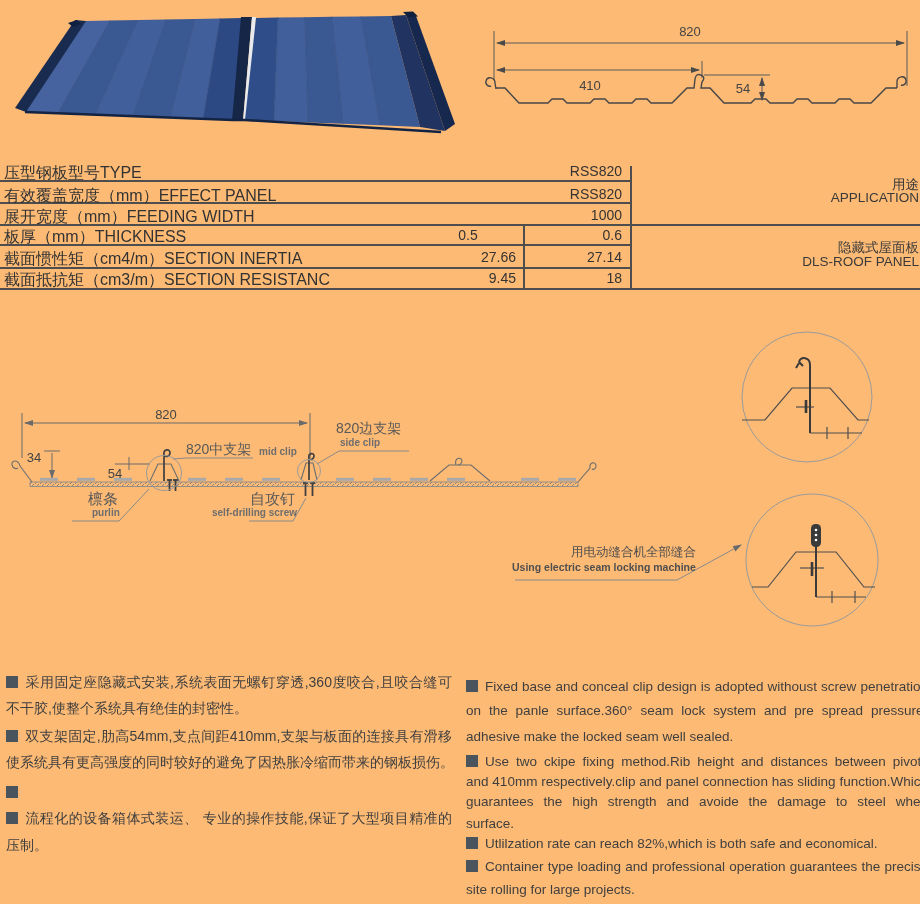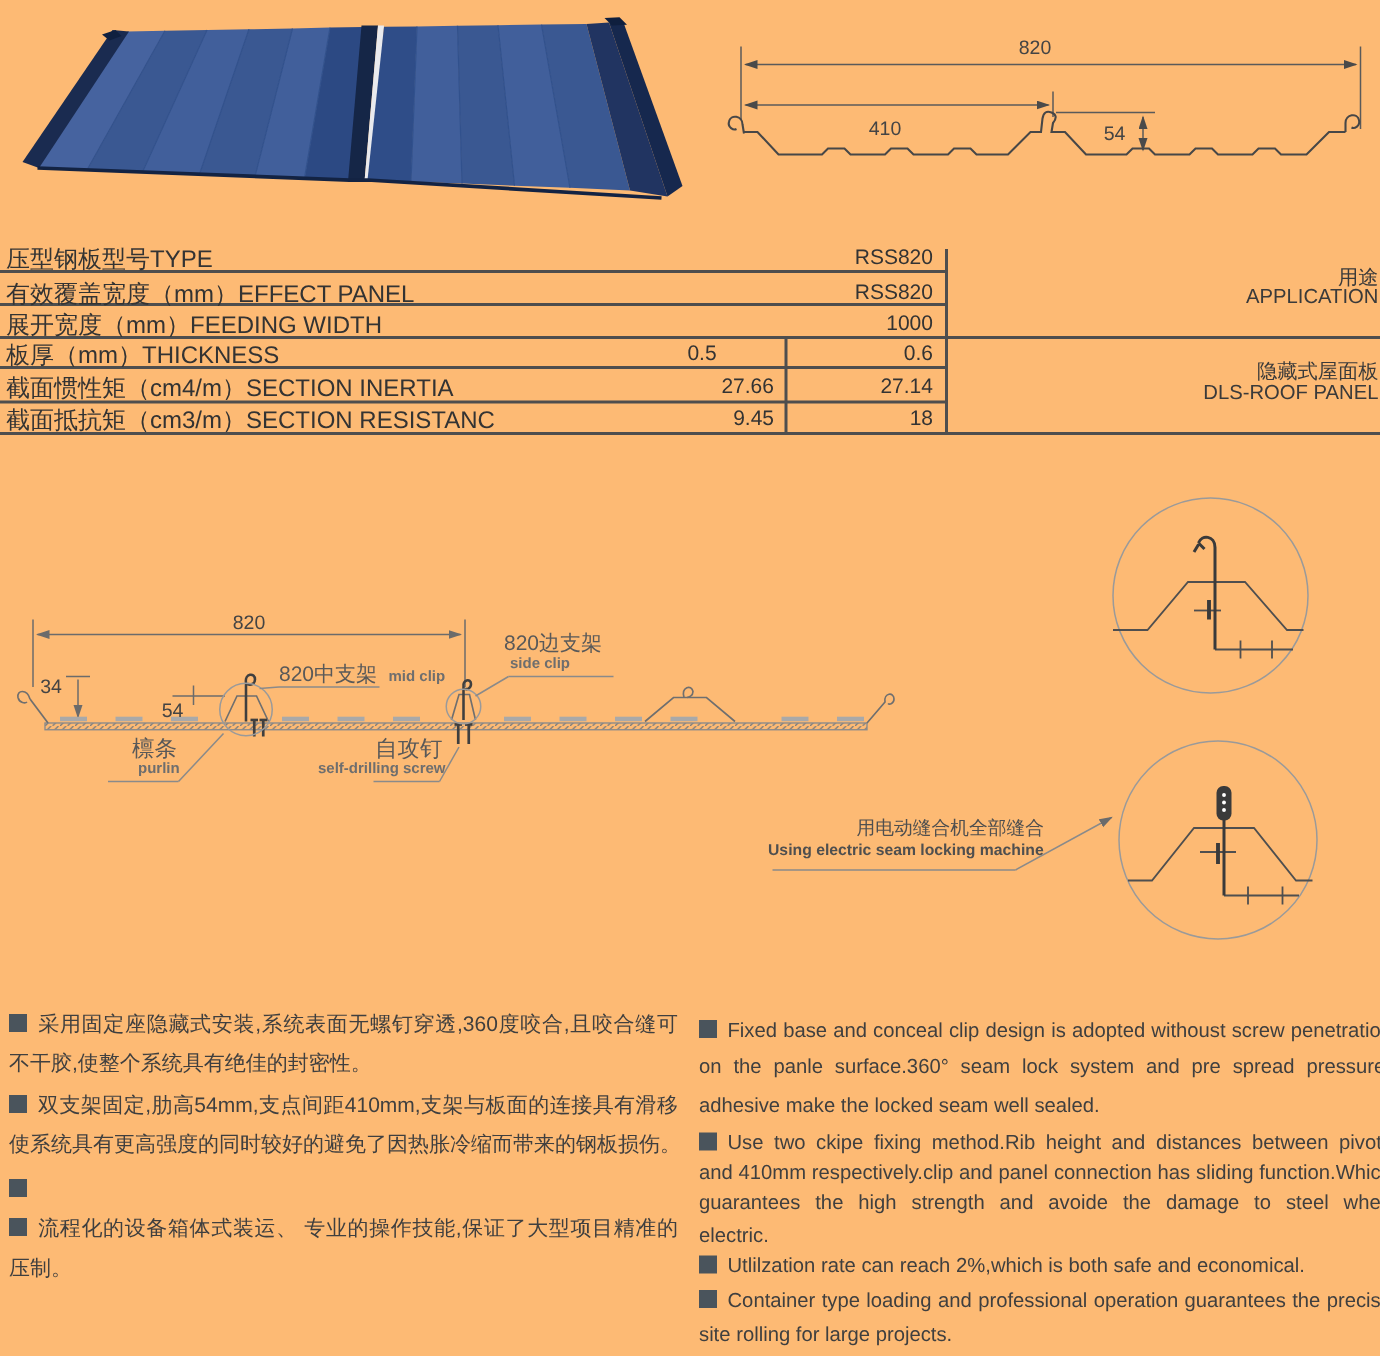--- a/index.html
+++ b/index.html
@@ -271,19 +271,19 @@
     <div class="ln nw" style="left:6px;top:835px;width:446px;"><span>压制。</span></div>
   </div>
 
   <div>
     <div class="ln en j" style="left:466px;top:677px;width:462px;"><span class="blt"></span><span>Fixed base and conceal clip design is adopted withoust screw penetration</span></div>
     <div class="ln en j" style="left:466px;top:701px;width:462px;"><span>on the panle surface.360°  seam lock system and pre spread pressure-sensitive</span></div>
     <div class="ln en nw" style="left:466px;top:727px;width:462px;"><span>adhesive make the locked seam well sealed.</span></div>
     <div class="ln en j" style="left:466px;top:752px;width:462px;"><span class="blt"></span><span>Use two ckipe fixing method.Rib height and distances between pivots 54mm</span></div>
     <div class="ln en j" style="left:466px;top:772px;width:462px;"><span>and 410mm respectively.clip and panel connection has sliding function.Which</span></div>
     <div class="ln en j" style="left:466px;top:792px;width:462px;"><span>guarantees the high strength and avoide the damage to steel when temperature</span></div>
-    <div class="ln en nw" style="left:466px;top:814px;width:462px;"><span>electric.</span></div>
-    <div class="ln en nw" style="left:466px;top:834px;width:462px;"><span class="blt"></span><span>Utlilzation rate can reach 2%,which is both safe and economical.</span></div>
+    <div class="ln en nw" style="left:466px;top:814px;width:462px;"><span>surface.</span></div>
+    <div class="ln en nw" style="left:466px;top:834px;width:462px;"><span class="blt"></span><span>Utlilzation rate can reach 82%,which is both safe and economical.</span></div>
     <div class="ln en j" style="left:466px;top:857px;width:462px;"><span class="blt"></span><span>Container type loading and professional operation guarantees the precise on</span></div>
     <div class="ln en nw" style="left:466px;top:880px;width:462px;"><span>site rolling for large projects.</span></div>
   </div>
 
 </div>
 
 </body></html>

